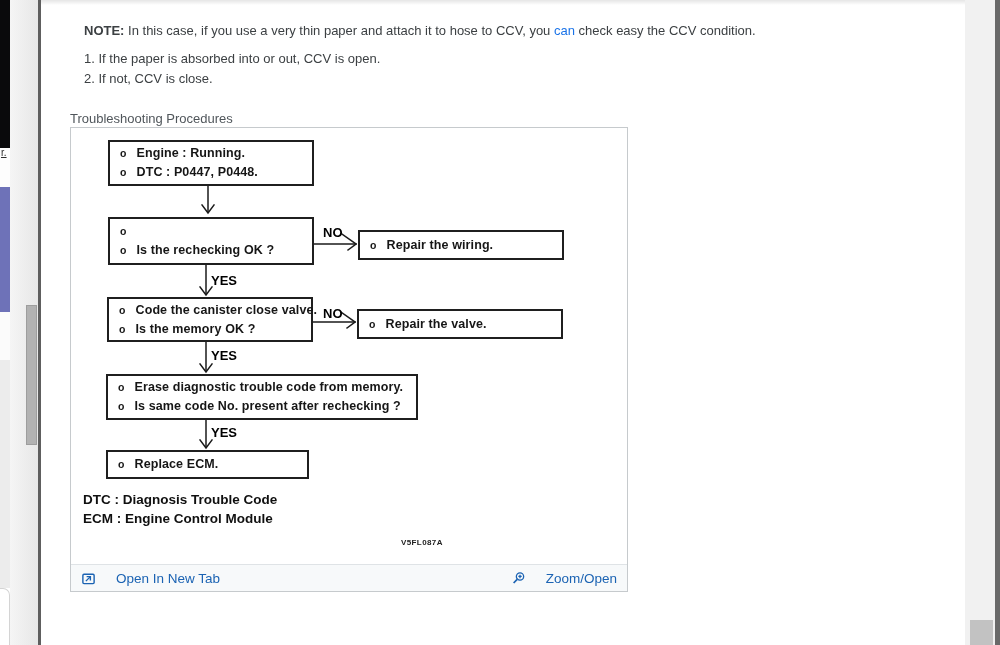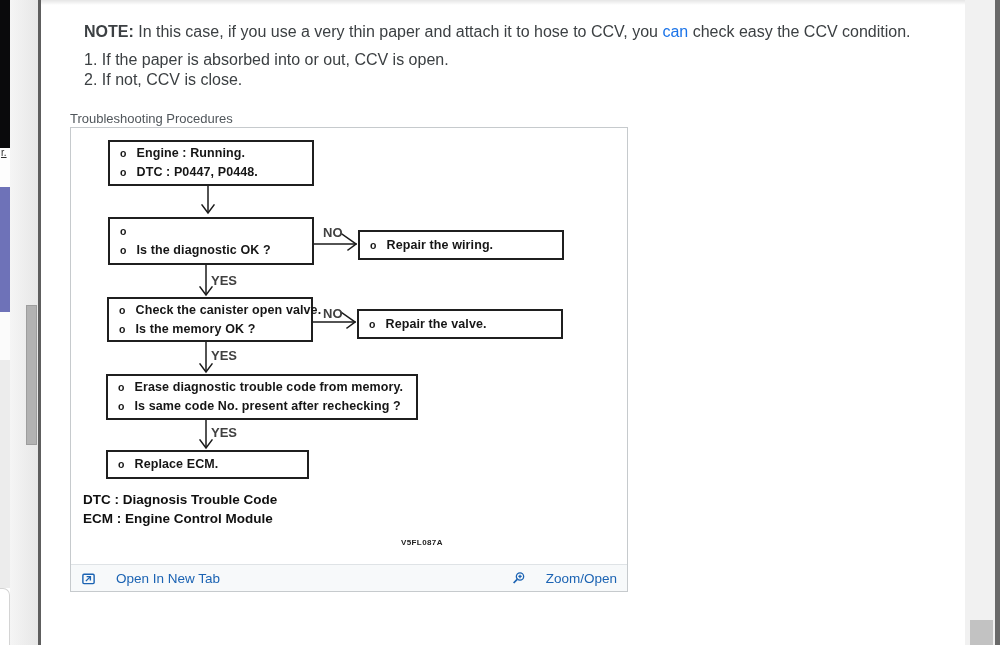--- a/index.html
+++ b/index.html
@@ -22,37 +22,37 @@
   .left-strip { left:10px; top:0; width:28px; height:645px;
                 background:linear-gradient(to right,#f5f5f5,#e7e7e7); }
   .left-thumb { left:26px; top:305px; width:11px; height:140px; background:#b2b2b2; border:1px solid #9d9d9d; }
   .left-divider { left:38px; top:0; width:3px; height:645px; background:#5e5e5e; }
 
   
   .content { left:41px; top:0; width:924px; height:645px; background:#fff; }
   .top-shade { left:41px; top:0; width:924px; height:5px;
                background:linear-gradient(to bottom, rgba(0,0,0,0.10), rgba(0,0,0,0)); }
 
-  .note-line { left:84px; width:860px; font-size:16px; color:#3c4043; white-space:nowrap; }
+  .note-line { left:84px; width:860px; font-size:13px; color:#3c4043; white-space:nowrap; }
   .note-label { font-weight:700; color:#3c4043; }
   .note-link { color:#1a73e8; cursor:pointer; }
   .section-title { left:70px; top:111px; font-size:13px; color:#50565b; }
 
   
   .figure { left:70px; top:127px; width:558px; height:465px; background:#fff;
             border:1px solid #c6cacd; }
   .fig-area { position:absolute; left:0; top:0; width:556px; height:436px; background:#fff; }
   .fig-svg { position:absolute; left:0; top:0; pointer-events:none; }
 
   .fc-box { position:absolute; border:2px solid #1f1f1f; background:#fff;
             display:flex; flex-direction:column; justify-content:center;
             font-size:12.5px; font-weight:600; color:#161616; letter-spacing:.1px; }
   .fc-row { display:flex; align-items:baseline; gap:10px; padding-left:10px; line-height:19px; white-space:nowrap; }
   .fc-bullet { font-size:10.5px; font-weight:700; }
-  .fc-label { position:absolute; font-size:13px; font-weight:700; color:#404040; }
+  .fc-label { position:absolute; font-size:13px; font-weight:700; color:#000000; }
   .legend-line { position:absolute; font-size:13.5px; font-weight:700; color:#101010; white-space:nowrap; }
   .fig-code { position:absolute; font-size:8px; font-weight:700; color:#222; letter-spacing:.4px; }
 
   
   .fig-footer { position:absolute; left:0; bottom:0; width:556px; height:27px;
                 background:#f7f9fa; border-top:1px solid #dfe3e6;
                 display:flex; align-items:center; justify-content:space-between; padding:0 10px; }
   .fig-link { display:flex; align-items:center; gap:20px; color:#1b63b3; font-size:13.5px; cursor:pointer; }
   .fig-link svg { display:block; }
 
@@ -129,35 +129,35 @@
           <span>DTC : P0447, P0448.</span>
         </div>
     </div>
 
     <div class="fc-box" style="left:37px; top:89px; width:206px; height:48px;">
       <div class="fc-row">
           <span class="fc-bullet">o</span>
         </div>
       <div class="fc-row">
           <span class="fc-bullet">o</span>
-          <span>Is the diagnostic OK ?</span>
+          <span>Is the rechecking OK ?</span>
         </div>
     </div>
 
     <div class="fc-box" style="left:287px; top:102px; width:206px; height:30px;">
       <div class="fc-row">
           <span class="fc-bullet">o</span>
           <span>Repair the wiring.</span>
         </div>
     </div>
 
     <div class="fc-box" style="left:36px; top:169px; width:206px; height:45px;">
       <div class="fc-row">
           <span class="fc-bullet">o</span>
-          <span>Check the canister open valve.</span>
+          <span>Code the canister close valve.</span>
         </div>
       <div class="fc-row">
           <span class="fc-bullet">o</span>
           <span>Is the memory OK ?</span>
         </div>
     </div>
 
     <div class="fc-box" style="left:286px; top:181px; width:206px; height:30px;">
       <div class="fc-row">
           <span class="fc-bullet">o</span>

